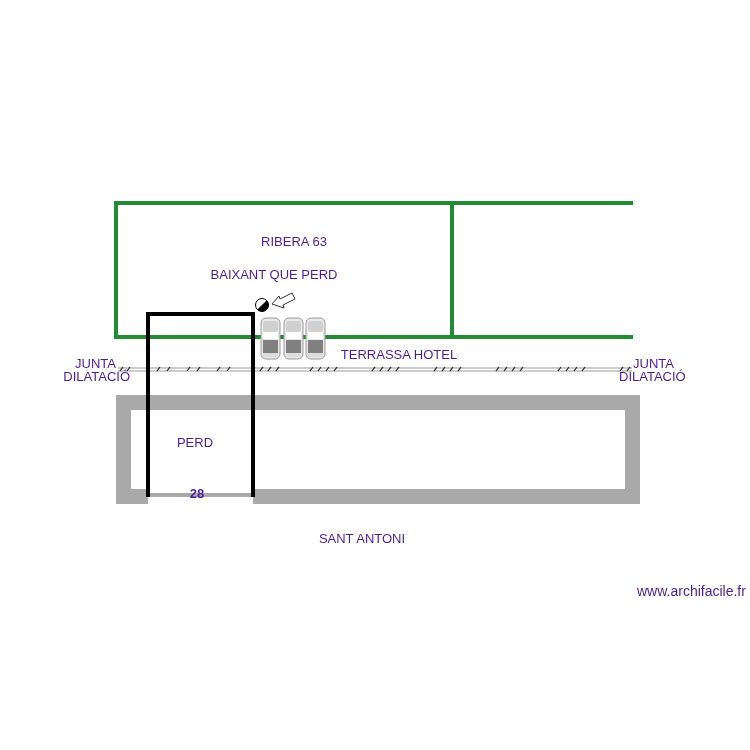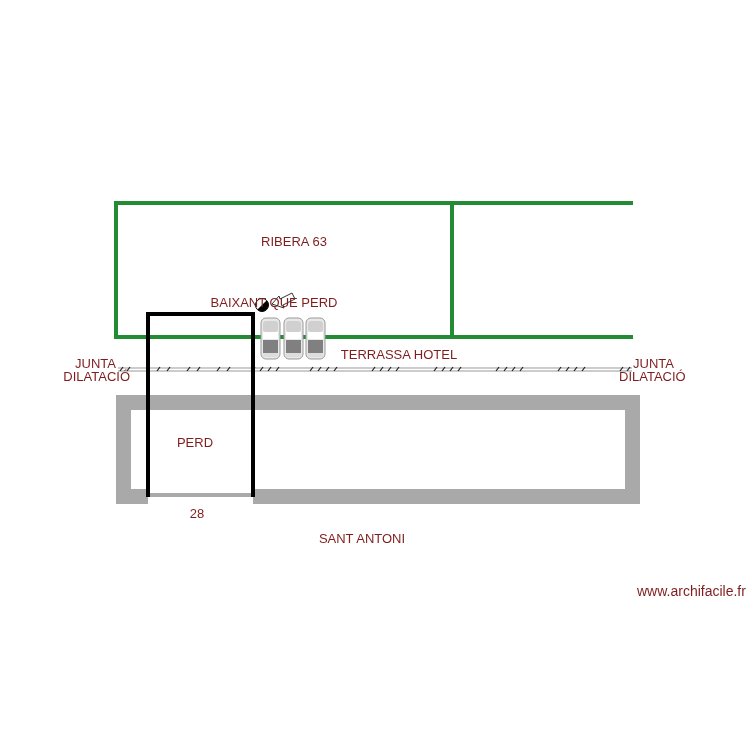--- a/index.html
+++ b/index.html
@@ -1,20 +1,20 @@
 <!DOCTYPE html>
 <html><head>
   <meta charset="utf-8">
   <style>
     html, body { margin: 0; padding: 0; background: #ffffff; }
     body { width: 750px; height: 750px; position: relative; overflow: hidden;
            font-family: "Liberation Sans", sans-serif; }
     #plan { position: absolute; left: 0; top: 0; width: 750px; height: 750px; }
     .lbl { position: absolute; font-family: "Liberation Sans", sans-serif; font-size: 13px;
-           color: #7f1d1d; white-space: nowrap; line-height: 13px; }
+           color: #4c1d95; white-space: nowrap; line-height: 13px; }
     .lbl.center { transform: translateX(-50%); text-align: center; }
     .lbl.small { font-size: 14px; }
     .lbl.two { line-height: 13px; text-align: right; }
     .lbl.two.left { text-align: left; }
   </style>
 </head>
 <body>
 
 <svg id="plan" viewBox="0 0 750 750" xmlns="http://www.w3.org/2000/svg">
 
@@ -113,29 +113,29 @@
   <g transform="translate(306,318)">
     <rect x="0" y="0" width="19" height="41" rx="5" fill="#e8e8e8" stroke="#999" stroke-width="1"></rect>
     <rect x="2" y="3" width="15" height="11" rx="3" fill="#d0d0d0"></rect>
     <rect x="2" y="14" width="15" height="7" fill="#fff"></rect>
     <rect x="2" y="22" width="15" height="13" fill="#808080"></rect>
     <rect x="2" y="35" width="15" height="4" rx="1" fill="#ddd"></rect>
   </g>
 </svg>
 
 <div class="lbl center" style="left:294px; top:235px;">RIBERA 63</div>
-<div class="lbl center" style="left:274px; top:296px;">BAIXANT QUE PERD</div>
+<div class="lbl center" style="left:274px; top:268px;">BAIXANT QUE PERD</div>
 <div class="lbl center" style="left:399px; top:348px;">TERRASSA HOTEL</div>
 
 <div class="lbl two" style="left:58px; top:357px; width:72px;">
   <div style="padding-right:14px;">JUNTA</div>
   <div>DILATACIÓ</div>
 </div>
 
 <div class="lbl two left" style="left:619px; top:357px;">
   <div style="padding-left:14px;">JUNTA</div>
   <div>DILATACIÓ</div>
 </div>
 
 <div class="lbl center" style="left:195px; top:436px;">PERD</div>
-<div class="lbl center" style="left:197px; top:507px;">28</div>
+<div class="lbl center" style="left:197px; top:487px;font-weight:bold;">28</div>
 <div class="lbl center" style="left:362px; top:532px;">SANT ANTONI</div>
 <div class="lbl small" style="left:637px; top:585px;">www.archifacile.fr</div>
 
 </body></html>

